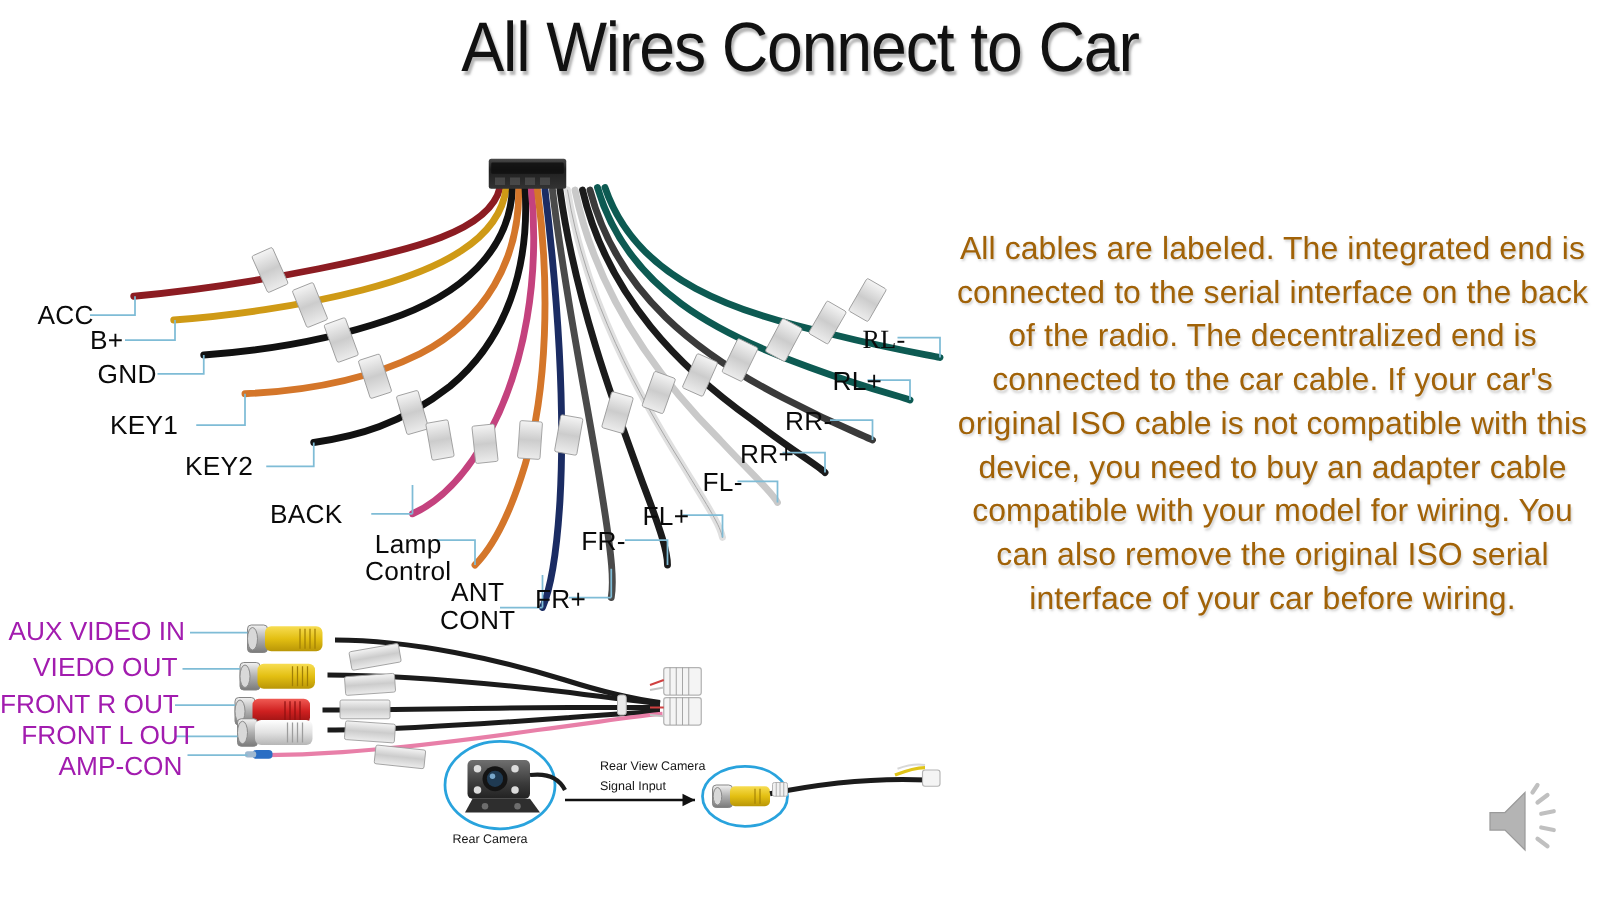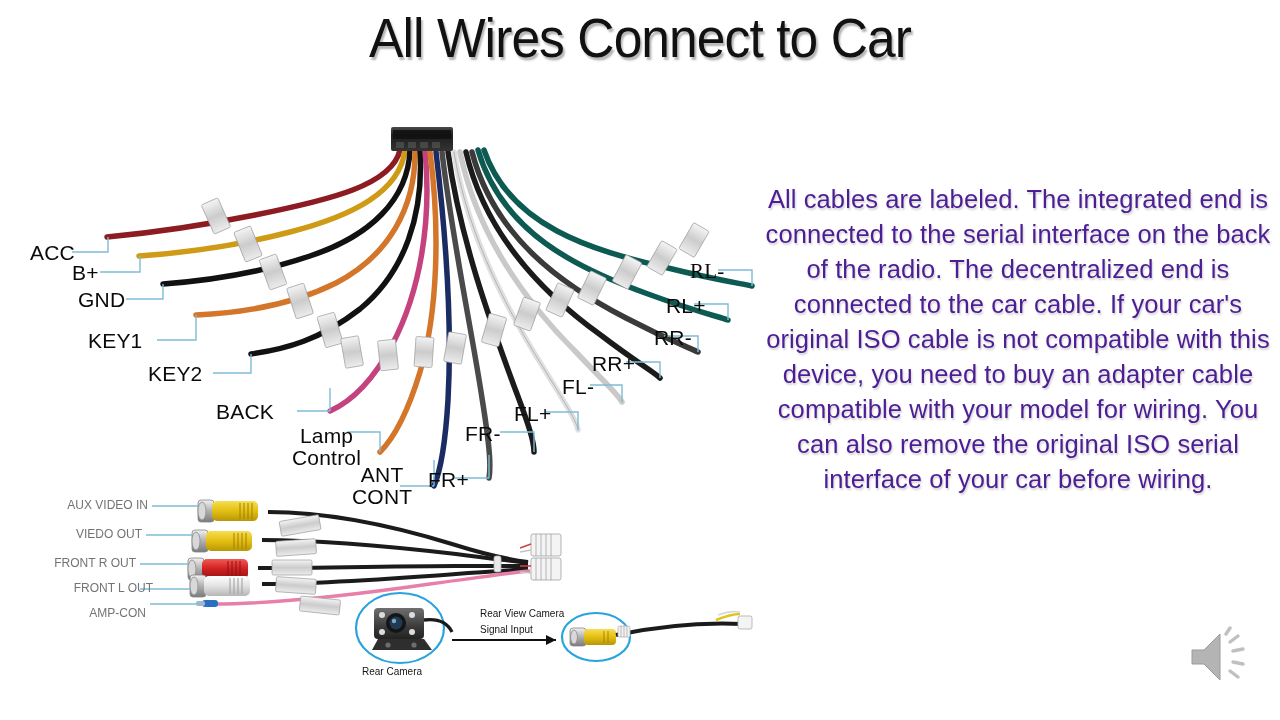--- a/index.html
+++ b/index.html
@@ -46,21 +46,21 @@
     font-weight: bold;
     color: #dd1111;
     line-height: 36px;
     text-shadow: 1px 2px 2px rgba(140,140,140,0.5);
   }
   #note-body {
     margin-top: 10px;
     text-align: center;
     font-size: 25.5px;
     line-height: 35px;
-    color: #4c1d95;
+    color: #a16207;
     letter-spacing: 0.1px;
     text-shadow: 1px 2px 2px rgba(150,150,150,0.45);
   }
 
   
   #speaker-icon {
     position: absolute;
     left: 1186px;
     top: 626px;
     width: 74px;
@@ -83,23 +83,23 @@
     font-size: 21px;
     line-height: 23px;
     color: #0a0a0a;
     white-space: pre;
     letter-spacing: 0.2px;
   }
   .wire-label.two-line { line-height: 22px; }
 
   .rca-label {
     position: absolute;
-    font-size: 12px;
+    font-size: 21px;
     line-height: 19px;
-    color: #737373;
+    color: #a21caf;
     white-space: nowrap;
     text-align: right;
   }
 
   .cam-label {
     position: absolute;
     font-size: 10px;
     line-height: 15px;
     color: #151515;
     white-space: pre;
@@ -429,21 +429,21 @@
   <div class="wire-label" style="left:216px; top:400px;">BACK</div>
   <div class="wire-label two-line" style="left:292px; top:425px; text-align:center;">Lamp
 Control</div>
   <div class="wire-label two-line" style="left:352px; top:464px; text-align:center;">ANT
 CONT</div>
   <div class="wire-label" style="left:428px; top:468px;">FR+</div>
   <div class="wire-label" style="left:465px; top:422px;">FR-</div>
   <div class="wire-label" style="left:514px; top:402px;">FL+</div>
   <div class="wire-label" style="left:562px; top:375px;text-align:center;">FL-</div>
   <div class="wire-label" style="left:592px; top:352px;">RR+</div>
-  <div class="wire-label" style="left:654px; top:326px;">RR-</div>
+  <div class="wire-label" style="left:628px; top:326px;">RR-</div>
   <div class="wire-label" style="left:666px; top:294px;">RL+</div>
   <div class="wire-label" style="left:690px; top:260px;font-family:Liberation Serif, serif;">RL-</div>
 
   <div class="rca-label" style="left:0px;   top:496px; width:148px;">AUX VIDEO IN</div>
   <div class="rca-label" style="left:0px;   top:525px; width:142px;">VIEDO OUT</div>
   <div class="rca-label" style="left:0px;   top:554px; width:136px;">FRONT R OUT</div>
   <div class="rca-label" style="left:0px;   top:579px; width:136px;padding-left:17px;">FRONT L OUT</div>
   <div class="rca-label" style="left:0px;   top:604px; width:146px;">AMP-CON</div>
 
   <div class="cam-label" style="left:362px; top:664px;">Rear Camera</div>

